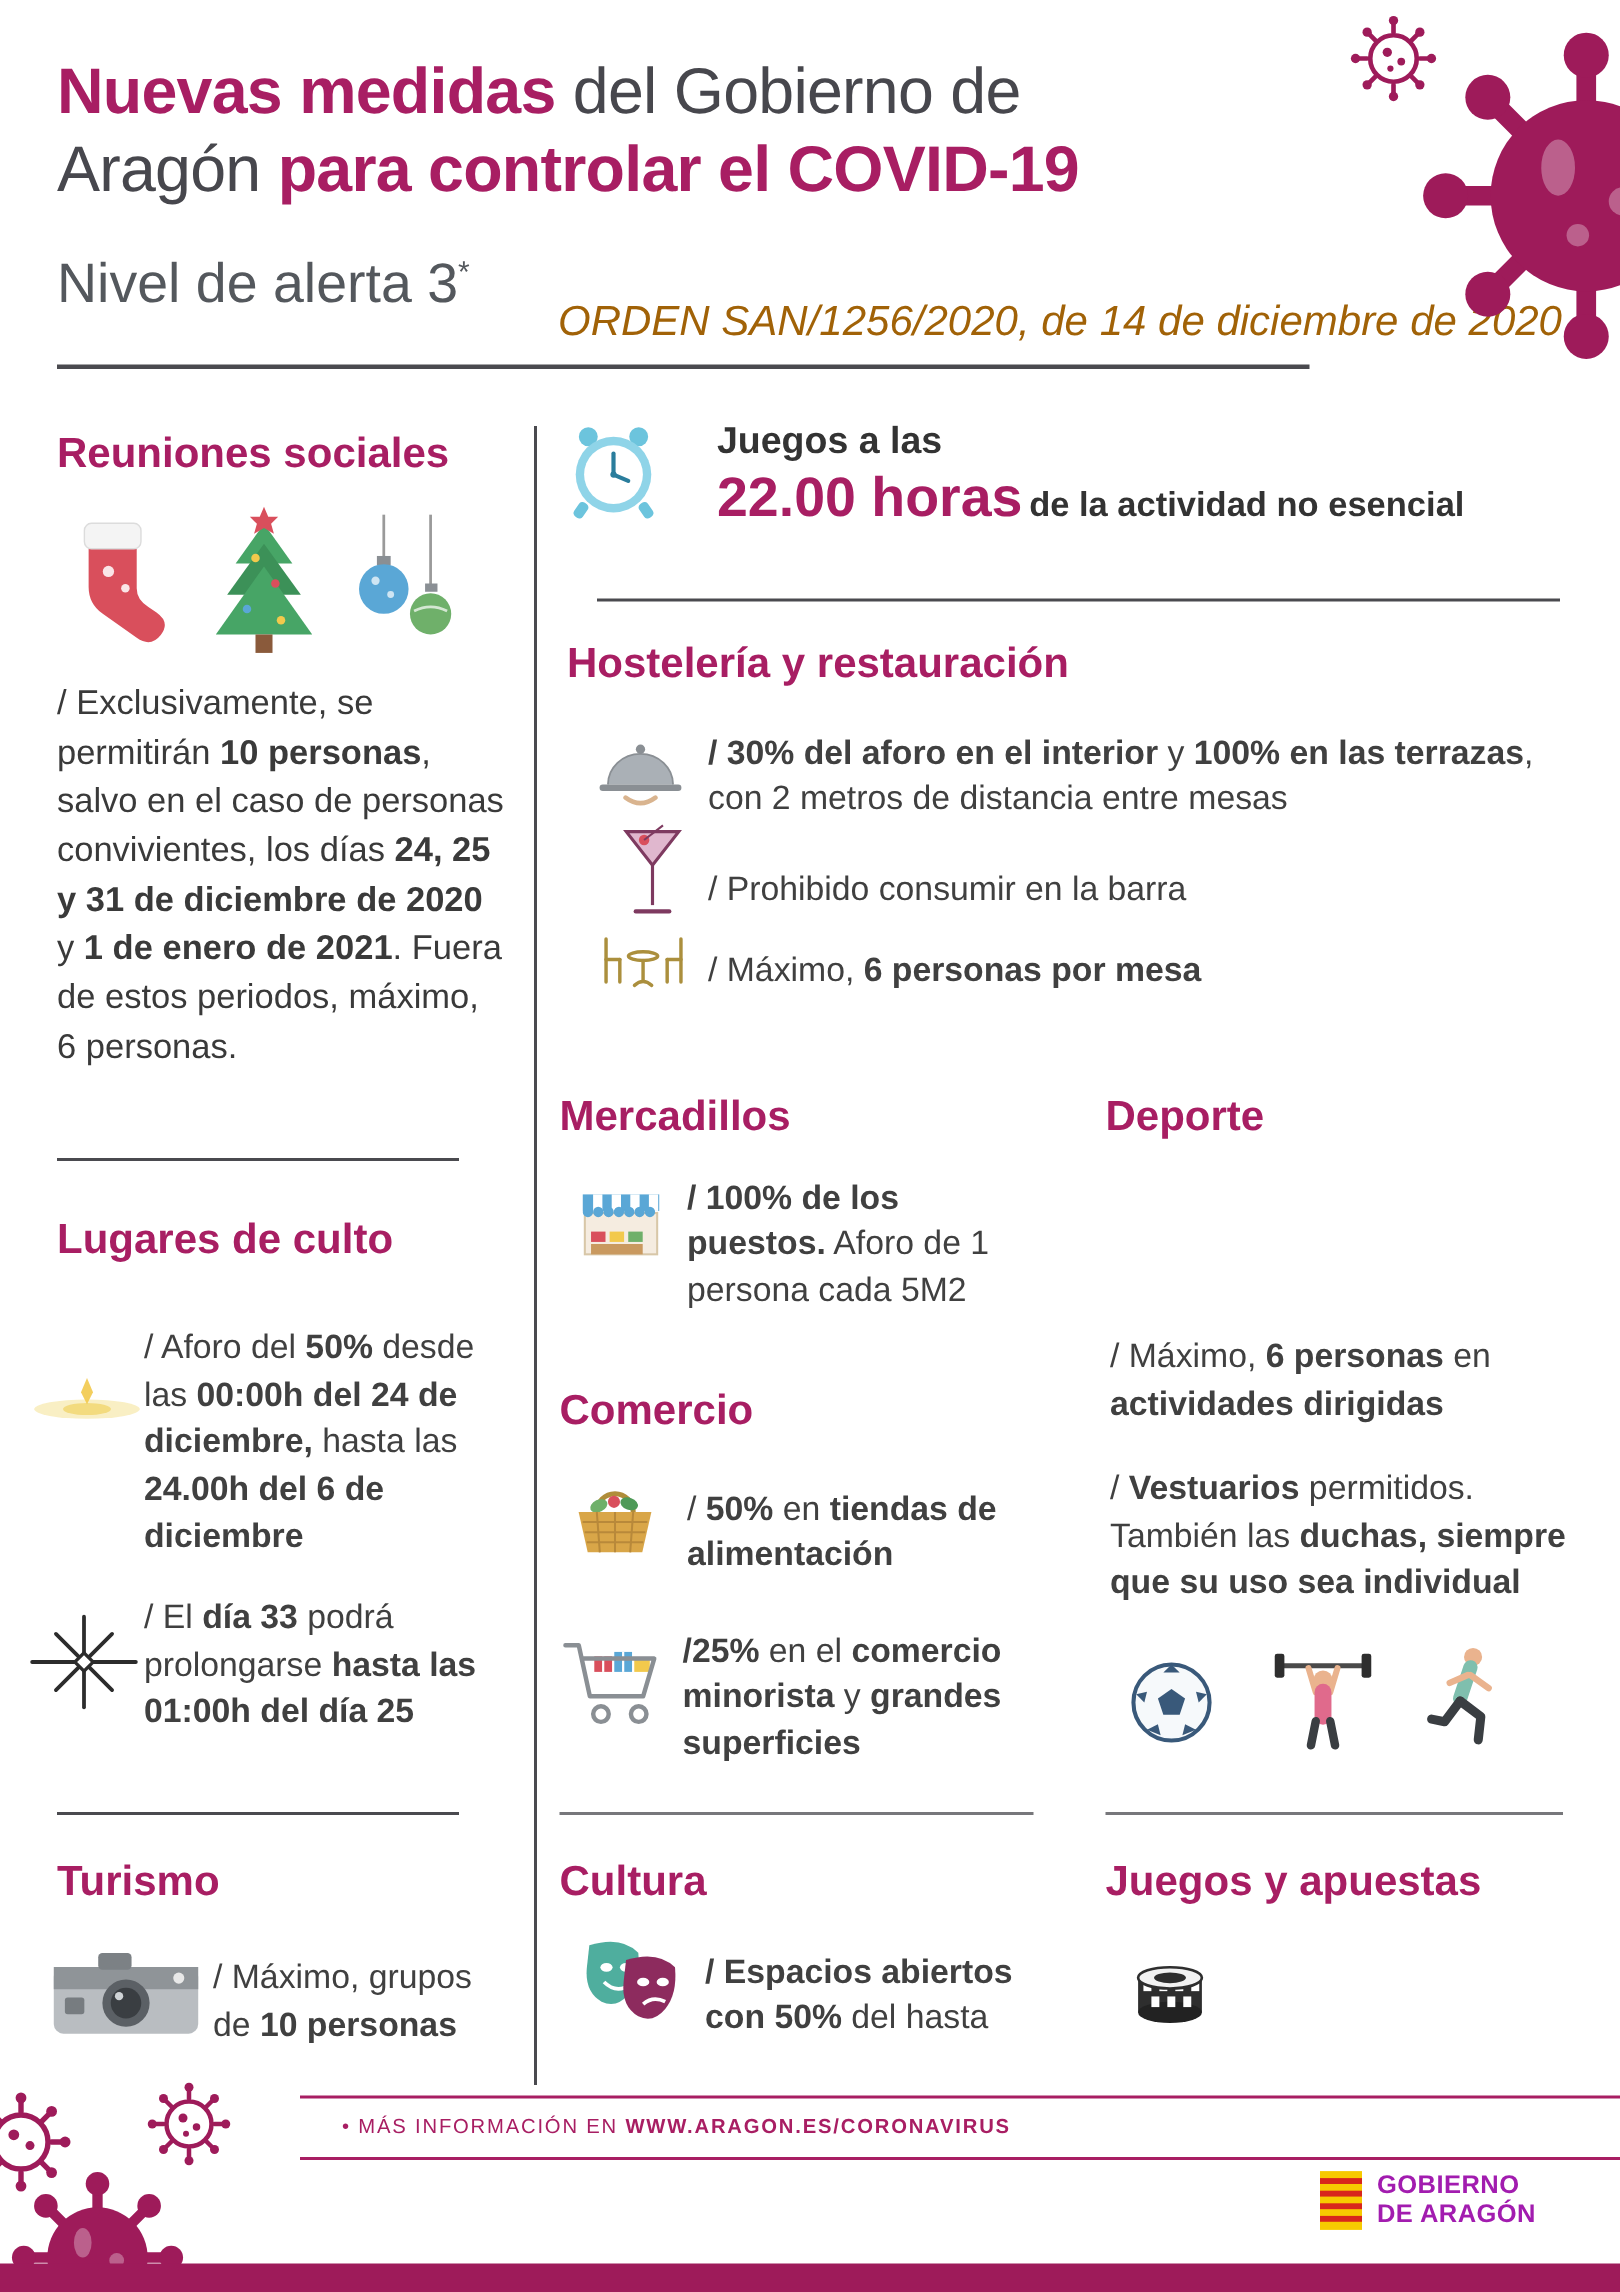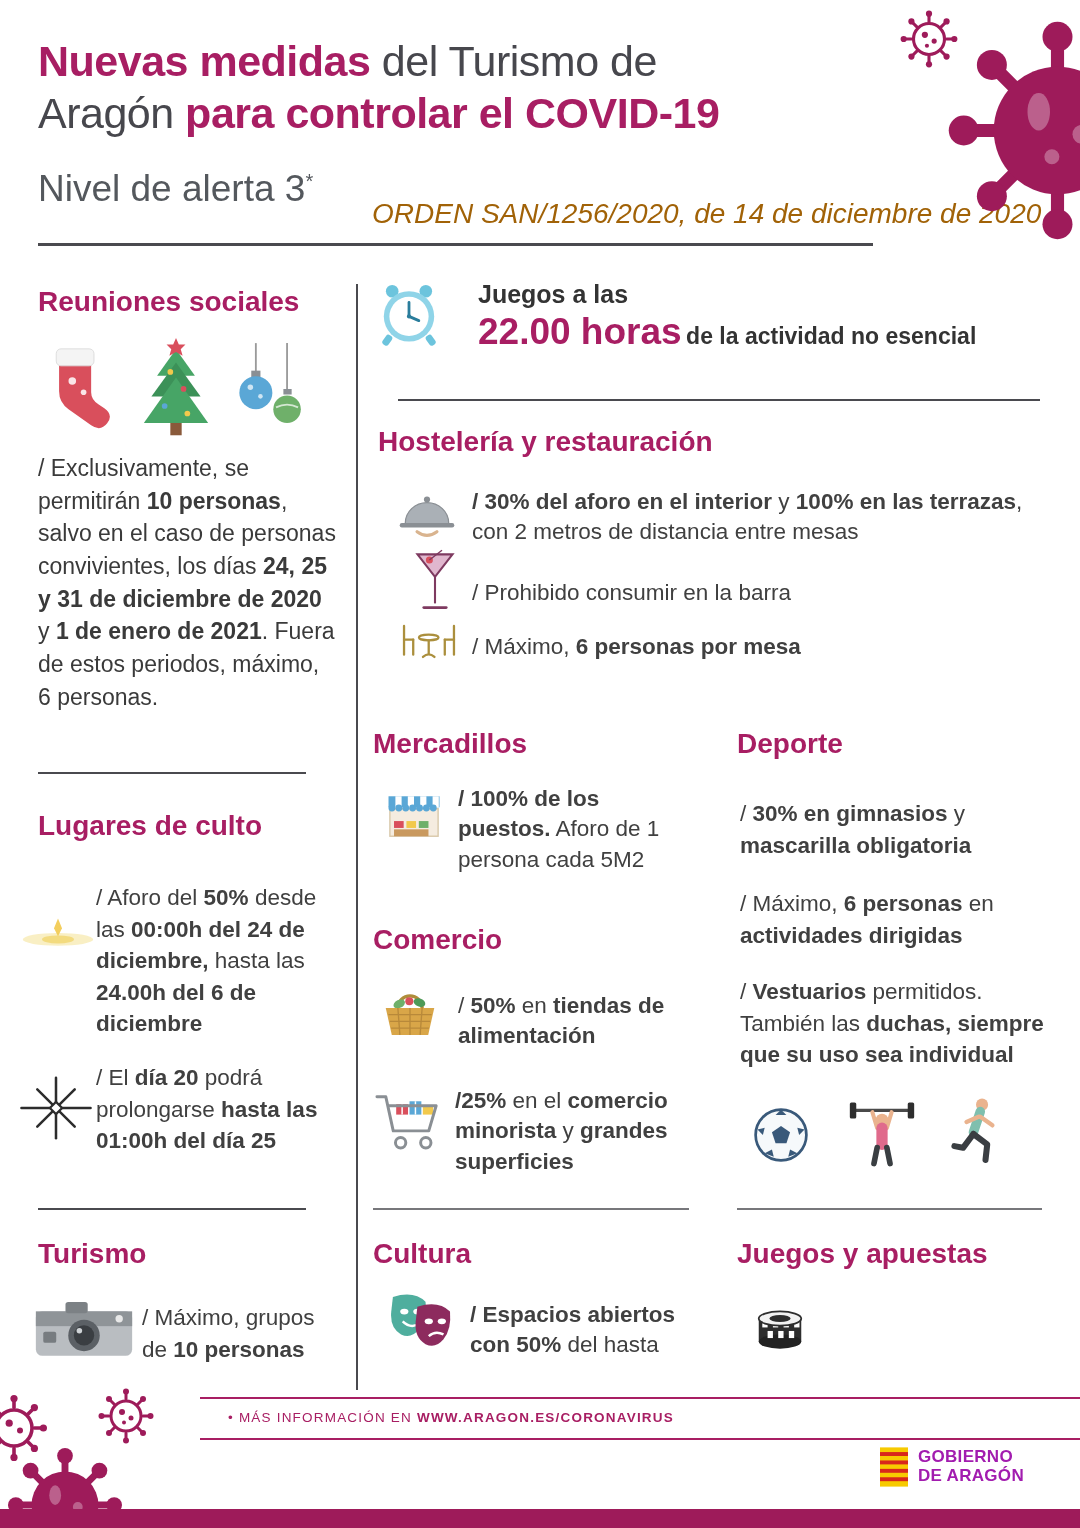--- a/index.html
+++ b/index.html
@@ -40,21 +40,21 @@
   .finfo .url{font-weight:700}
   .logo{display:flex;align-items:center;gap:10px}
   .logo-text{font-size:17px;font-weight:700;color:#a21caf;line-height:1.1;letter-spacing:0.3px}
 </style>
 </head>
 <body>
 
 <div class="page">
 
   <div class="abs title" style="left:38px;top:36px;width:840px">
-    <div class="rich"><span class="b">Nuevas medidas</span><span> del Turismo de</span></div>
+    <div class="rich"><span class="b">Nuevas medidas</span><span> del Gobierno de</span></div>
     <div class="rich"><span>Aragón </span><span class="b">para controlar el COVID-19</span></div>
   </div>
 
   <div class="abs alert" style="left:38px;top:168px">
     <span>Nivel de alerta 3</span><sup>*</sup>
   </div>
 
   <div class="abs order" style="left:372px;top:198px">ORDEN SAN/1256/2020, de 14 de diciembre de 2020</div>
 
   <div class="abs rule" style="left:38px;top:243px;width:835px;height:2.5px"></div>
@@ -183,21 +183,21 @@
       <g stroke="#2c2c2c" stroke-width="3.5" stroke-linecap="round">
         <line x1="2" y1="50" x2="98" y2="50"></line>
         <line x1="50" y1="8" x2="50" y2="92"></line>
         <line x1="24" y1="24" x2="76" y2="76"></line>
         <line x1="76" y1="24" x2="24" y2="76"></line>
       </g>
       <rect x="44" y="44" width="12" height="12" transform="rotate(45 50 50)" fill="#ffffff" stroke="#2c2c2c" stroke-width="3"></rect>
     </svg>
   </div>
 
-  <div class="abs txt rich" style="left:96px;top:1062px;width:245px"><span>/ El </span><span class="b">día 20</span><span> podrá prolongarse </span><span class="b">hasta las 01:00h del día 25</span></div>
+  <div class="abs txt rich" style="left:96px;top:1062px;width:245px"><span>/ El </span><span class="b">día 33</span><span> podrá prolongarse </span><span class="b">hasta las 01:00h del día 25</span></div>
 
   <div class="abs rule" style="left:38px;top:1208px;width:268px"></div>
 
   <div class="abs h2" style="left:38px;top:1238px">Turismo</div>
 
   <div class="abs icon" style="left:34px;top:1296px;width:100px;height:64px">
     <svg viewBox="0 0 108 68">
       <rect x="2" y="16" width="104" height="48" rx="7" fill="#b9bdc1"></rect>
       <rect x="2" y="16" width="104" height="16" fill="#8f9498"></rect>
       <rect x="34" y="6" width="24" height="12" rx="3" fill="#7c8185"></rect>
@@ -344,21 +344,20 @@
         <path d="M4 12 h12 l10 46 h48 l10 -34 h-64"></path>
       </g>
       <circle cx="36" cy="74" r="7" fill="none" stroke="#8a8f94" stroke-width="4"></circle>
       <circle cx="70" cy="74" r="7" fill="none" stroke="#8a8f94" stroke-width="4"></circle>
     </svg>
   </div>
   <div class="abs txt rich" style="left:455px;top:1086px;width:255px;line-height:1.35"><span class="b">/25%</span><span> en el </span><span class="b">comercio minorista</span><span> y </span><span class="b">grandes superficies</span></div>
 
   <div class="abs h2" style="left:737px;top:728px">Deporte</div>
 
-  <div class="abs txt rich" style="left:740px;top:798px;width:305px"><span>/ </span><span class="b">30% en gimnasios</span><span> y </span><span class="b">mascarilla obligatoria</span></div>
   <div class="abs txt rich" style="left:740px;top:888px;width:305px"><span>/ Máximo, </span><span class="b">6 personas</span><span> en </span><span class="b">actividades dirigidas</span></div>
   <div class="abs txt rich" style="left:740px;top:976px;width:315px"><span>/ </span><span class="b">Vestuarios</span><span> permitidos. También las </span><span class="b">duchas, siempre que su uso sea individual</span></div>
 
   <div class="abs icon" style="left:752px;top:1106px;width:58px;height:58px">
     <svg viewBox="0 0 64 64">
       <circle cx="32" cy="32" r="28" fill="#f6f9fb" stroke="#39597a" stroke-width="3"></circle>
       <polygon points="32,22 42,29 38,41 26,41 22,29" fill="#39597a"></polygon>
       <g fill="#39597a">
         <polygon points="32,4 38,10 26,10"></polygon>
         <polygon points="6,26 14,24 12,32"></polygon>

